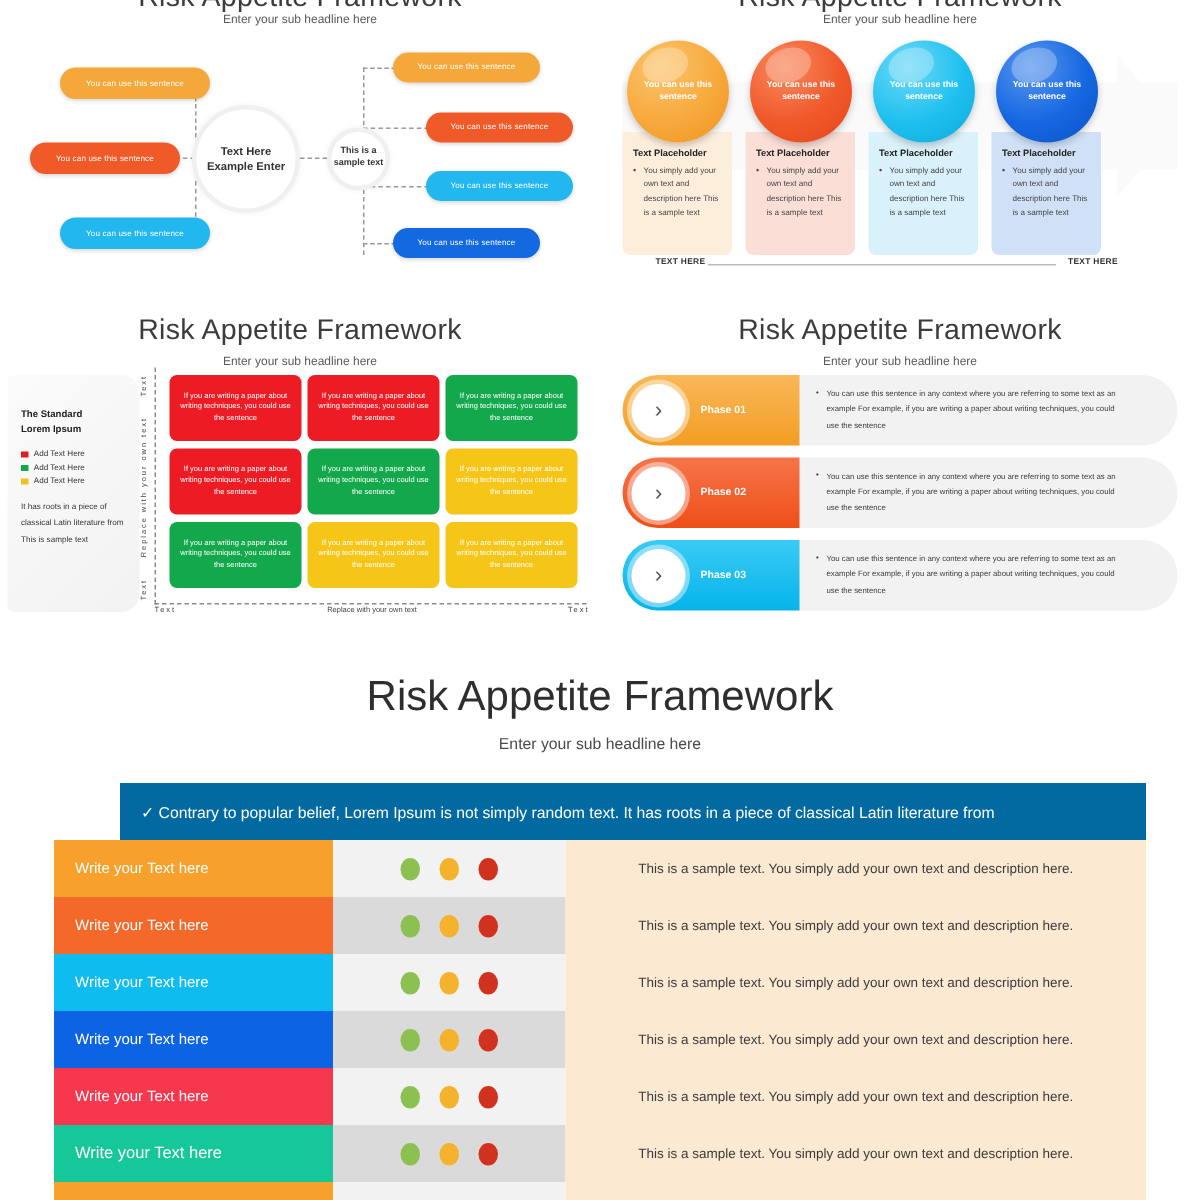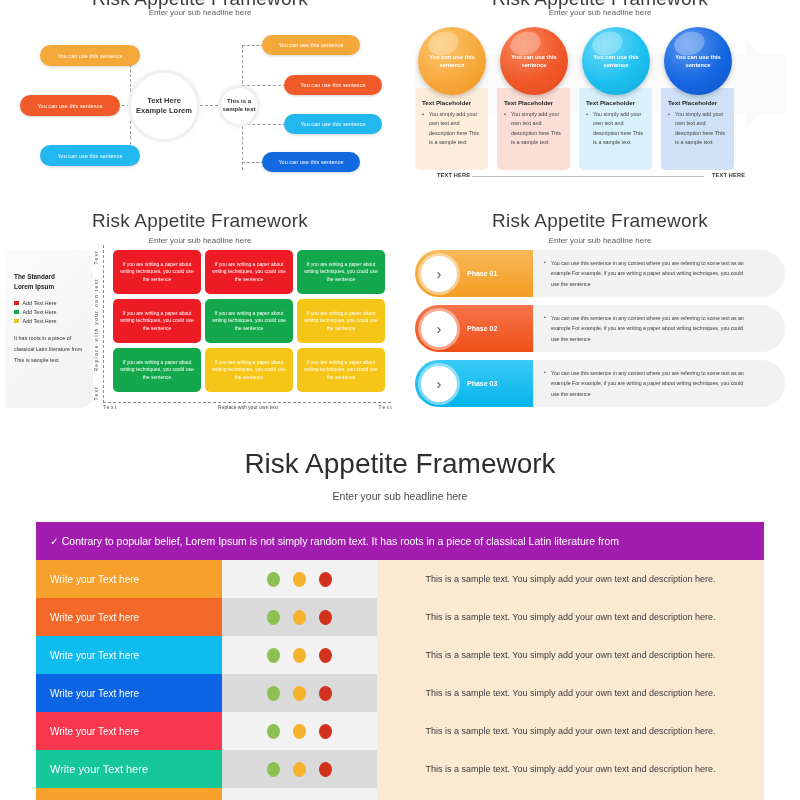--- a/index.html
+++ b/index.html
@@ -175,23 +175,23 @@
   }
   .phase-lbl { margin-left: 10px; color: #fff; font-weight: bold; font-size: 7px; }
 
   
   .bottom { position: absolute; left: 0; top: 430px; width: 800px; height: 370px; }
   .big-title { text-align: center; font-size: 28px; color: #2e2e2e; font-weight: 400; padding-top: 18px; }
   .big-sub { text-align: center; font-size: 10.5px; color: #4a4a4a; margin-top: 10px; }
 
   .tablewrap { position: absolute; left: 36px; top: 92px; width: 728px; }
   .thead {
-    background: #a21caf; color: #fff;
+    background: #0369a1; color: #fff;
     height: 38px; display: flex; align-items: center;
-    padding-left: 14px; font-size: 10.5px;
+    padding-left: 14px; font-size: 10.5px; margin-left: 44px;
   }
   .trow { display: flex; height: 38px; align-items: stretch; }
   .tc-label {
     width: 186px; display: flex; align-items: center;
     padding-left: 14px; color: #fff; font-size: 10px;
   }
   .tc-dots { width: 155px; display: flex; align-items: center; justify-content: center; gap: 13px; }
   .dot { width: 13px; height: 15px; border-radius: 50%; }
   .tc-desc {
     flex: 1; background: #fce9d2; display: flex; align-items: center; justify-content: center;
@@ -226,21 +226,21 @@
     <div class="pill" style="left:20px;top:95px;width:100px;height:21px;background:#f05a28;">
       <span>You can use this sentence</span>
     </div>
     <div class="pill" style="left:40px;top:145px;width:100px;height:21px;background:#22b7ef;">
       <span>You can use this sentence</span>
     </div>
 
     <div class="hub hub-main">
       <div>
         <div>Text Here</div>
-        <div>Example Lorem</div>
+        <div>Example Enter</div>
       </div>
     </div>
     <div class="hub hub-sub">
       <div>
         <div>This is a</div>
         <div>sample text</div>
       </div>
     </div>
 
     <div class="pill" style="left:262px;top:35px;width:98px;height:20px;background:#f5a83a;">

